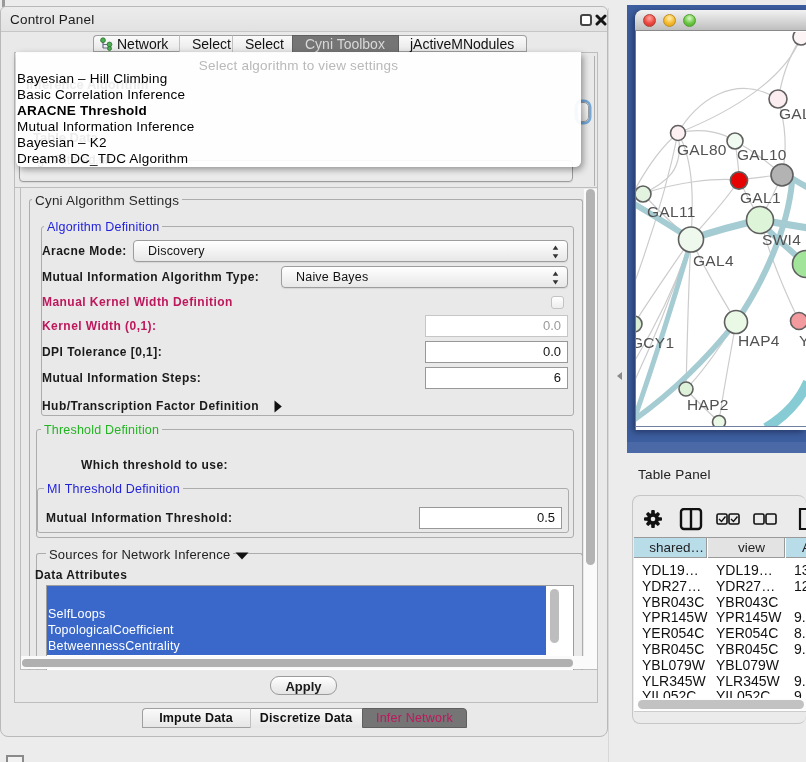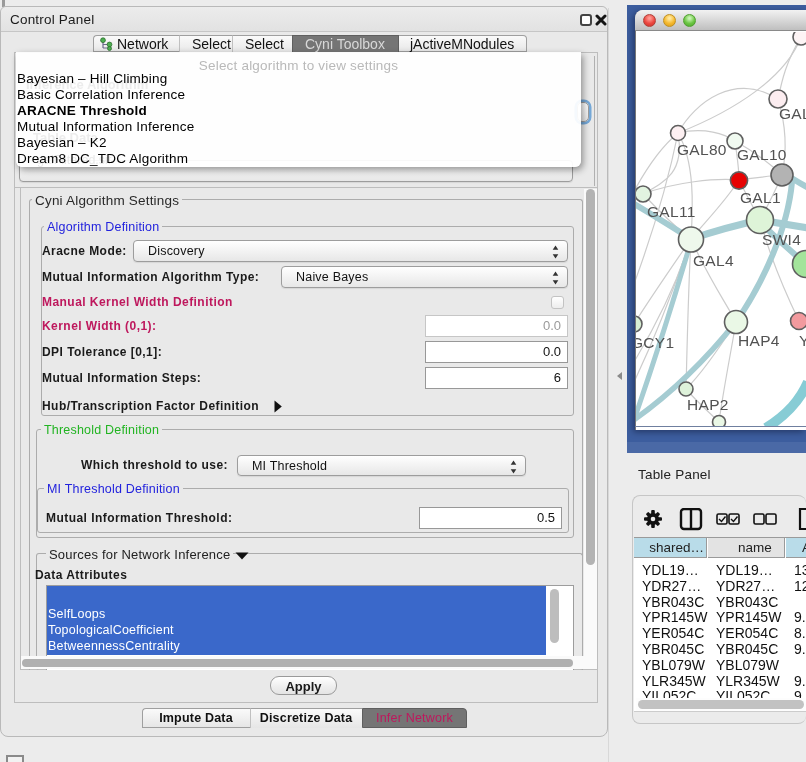--- a/index.html
+++ b/index.html
@@ -113,26 +113,20 @@
 
   <div class="lbl" style="left:42px;top:399px;">Hub/Transcription Factor Definition</div>
   <svg class="abs" style="left:273px;top:399px;" width="10" height="15" viewBox="0 0 10 15">
     <path d="M1.5 1.5 L8.8 7.5 L1.5 13.5 Z" fill="#111"></path>
   </svg>
 
   <div class="gbox" style="left:36px;top:429px;width:538px;height:109px;"></div>
   <div class="abs gtitle" style="left:41px;top:423px;color:#22b422;">Threshold Definition</div>
 
   <div class="lbl" style="left:81px;top:458px;">Which threshold to use:</div>
-  <div class="combo" style="left:237px;top:455px;width:289px;height:21px;">
-    <div class="ctext" style="top:2.5px;">MI Threshold</div>
-    <svg class="arr" viewBox="0 0 9 18">
-        <path d="M4.5 2.5 L7.3 6.8 L1.7 6.8 Z M4.5 15.5 L7.3 11.2 L1.7 11.2 Z" fill="#333"></path>
-      </svg>
-  </div>
 
   <div class="gbox" style="left:37px;top:488px;width:532px;height:45px;"></div>
   <div class="abs gtitle" style="left:44px;top:482px;color:#2222dd;text-align:center;">MI Threshold Definition</div>
 
   <div class="lbl" style="left:46px;top:511px;">Mutual Information Threshold:</div>
   <div class="field" style="left:419px;top:507px;width:143px;">0.5</div>
 
   <div class="gbox" style="left:36px;top:553px;width:547px;height:117px;border-bottom:none;"></div>
   <div class="abs gtitle" style="left:46px;top:547px;font-size:13px;color:#222;">Sources for Network Inference</div>
   <svg class="abs" style="left:235px;top:552px;" width="14" height="8" viewBox="0 0 14 8">
@@ -309,21 +303,21 @@
       <rect x="110" y="6" width="10" height="10" rx="1.5"></rect>
       <rect x="122" y="6" width="10" height="10" rx="1.5"></rect>
     </g>
     <path d="M156 1 h10 l6 6 v14 h-16 z" fill="none" stroke="#111" stroke-width="2.2"></path>
   </svg>
 
   <div class="abs" style="left:634px;top:537px;width:172px;height:174px;background:#fff;border-top:1px solid #9a9a9a;"></div>
   <div class="abs" style="left:634px;top:538px;width:73px;height:20px;background:#b9dce9;border-right:1px solid #9a9a9a;border-bottom:1px solid #9a9a9a;
        text-align:right;padding-right:2px;font-size:13.5px;color:#222;line-height:20px;">shared…</div>
   <div class="abs" style="left:708px;top:538px;width:77px;height:20px;background:#e3e3e3;border-right:1px solid #9a9a9a;border-bottom:1px solid #9a9a9a;
-       text-align:left;padding-left:30px;font-size:13.5px;color:#222;line-height:20px;">name</div>
+       text-align:left;padding-left:30px;font-size:13.5px;color:#222;line-height:20px;">view</div>
   <div class="abs" style="left:786px;top:538px;width:20px;height:20px;background:#b9dce9;border-bottom:1px solid #9a9a9a;
        font-size:13.5px;color:#222;line-height:20px;padding-left:16px;">A</div>
 
   <div class="abs" style="left:634px;top:560px;width:172px;height:141px;overflow:hidden;font-size:14px;color:#111;">
     <div style="position:absolute;left:8px;line-height:15.8px;top:3px;">
       YDL19…<br>YDR27…<br>YBR043C<br>YPR145W<br>YER054C<br>YBR045C<br>YBL079W<br>YLR345W<br>YIL052C
     </div>
     <div style="position:absolute;left:82px;line-height:15.8px;top:3px;">
       YDL19…<br>YDR27…<br>YBR043C<br>YPR145W<br>YER054C<br>YBR045C<br>YBL079W<br>YLR345W<br>YIL052C
     </div>

